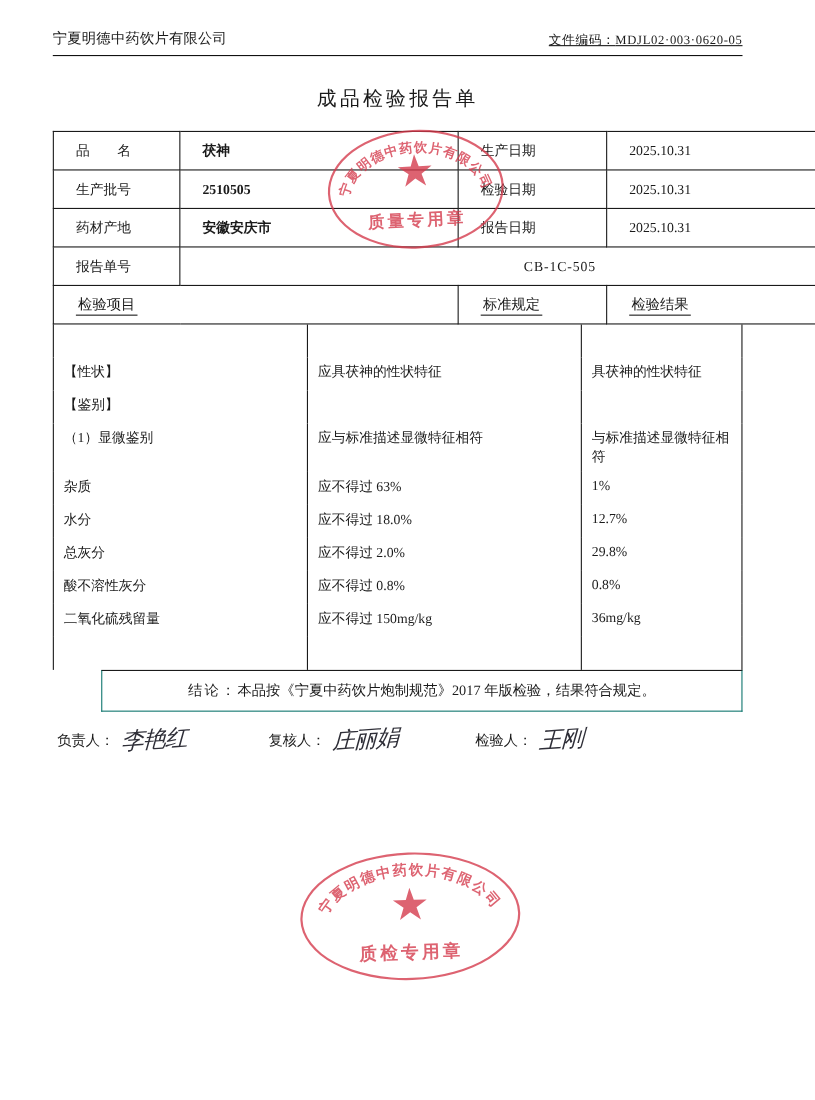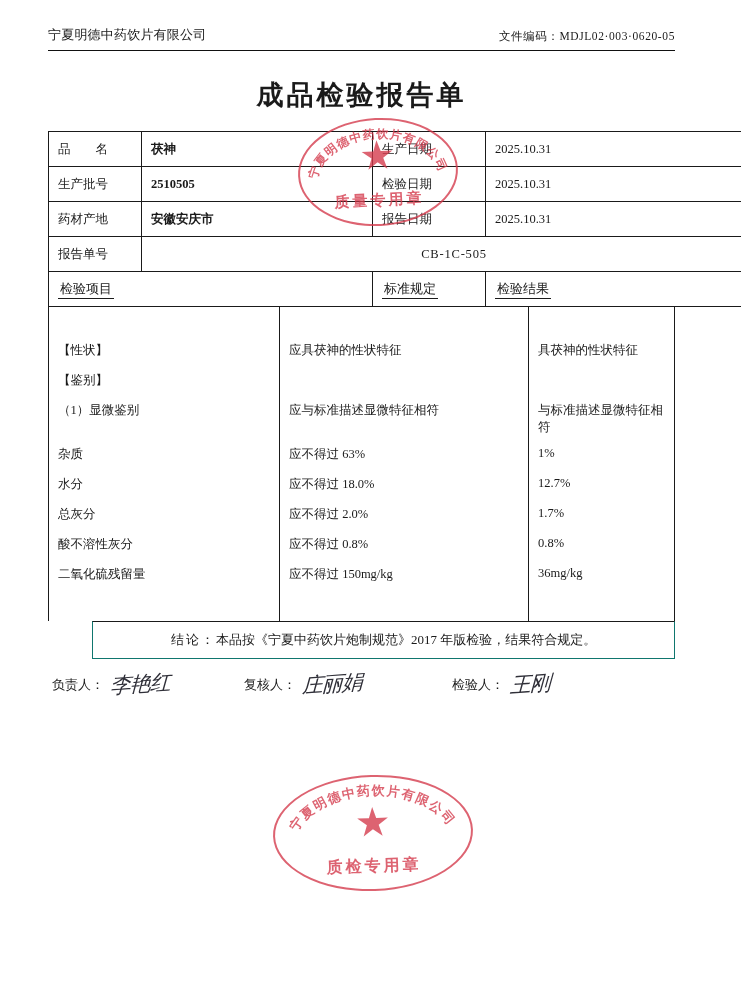--- a/index.html
+++ b/index.html
@@ -27,44 +27,44 @@
   .doc-header {
     display: flex;
     justify-content: space-between;
     align-items: flex-end;
     padding-top: 26px;
     padding-bottom: 4px;
     font-size: 12.5px;
     letter-spacing: 0.2px;
   }
   .doc-header .company { font-size: 13px; }
-  .doc-header .code { font-size: 11.5px; letter-spacing: 0.6px; }
+  .doc-header .code { font-size: 11.5px; letter-spacing: 0.6px; text-decoration: underline; }
   .header-rule {
     border-bottom: 1.6px solid #111;
     margin-top: 2px;
   }
 
   .doc-title {
     text-align: center;
-    font-size: 27px;
-    font-weight: bold;
+    font-size: 18px;
+    font-weight: normal;
     letter-spacing: 3px;
     margin: 26px 0 18px 0;
   }
 
   
   table.main {
     width: 100%;
     border-collapse: collapse;
     table-layout: fixed;
     font-size: 12.5px;
   }
   table.main td {
     border: 1px solid #1a1a1a;
-    padding: 6px 9px;
+    padding: 6px 20px;
     vertical-align: middle;
     height: 22px;
   }
   .lbl { text-align: left; }
   .c-label { width: 74px; }
   .c-value { width: 212px; font-weight: bold; }
   .c-dlabel { width: 94px; }
   .c-dvalue { width: 262px; }
 
   .reportno-label { width: 74px; }
@@ -137,21 +137,21 @@
     font-family: "DejaVu Serif", serif;
     font-style: italic;
     font-size: 21px;
     color: #2f2f38;
     margin-left: 6px;
     transform: rotate(-4deg) skewX(-6deg);
     letter-spacing: -1px;
     line-height: 0.9;
   }
   .sig:nth-child(2) { margin-left: 40px; }
-  .sig:nth-child(3) { margin-left: 56px; }
+  .sig:nth-child(3) { margin-left: 36px; }
 
   
   .stamp {
     position: absolute;
     border-radius: 50%;
     border: 2.5px solid #d4384a;
     opacity: 0.78;
     pointer-events: none;
     display: flex;
     align-items: center;
@@ -283,21 +283,21 @@
         <td class="col3">1%</td>
       </tr>
       <tr>
         <td class="col1">水分</td>
         <td class="col2">应不得过 18.0%</td>
         <td class="col3">12.7%</td>
       </tr>
       <tr>
         <td class="col1">总灰分</td>
         <td class="col2">应不得过 2.0%</td>
-        <td class="col3">1.7%</td>
+        <td class="col3">29.8%</td>
       </tr>
       <tr>
         <td class="col1">酸不溶性灰分</td>
         <td class="col2">应不得过 0.8%</td>
         <td class="col3">0.8%</td>
       </tr>
       <tr>
         <td class="col1">二氧化硫残留量</td>
         <td class="col2">应不得过 150mg/kg</td>
         <td class="col3">36mg/kg</td>

